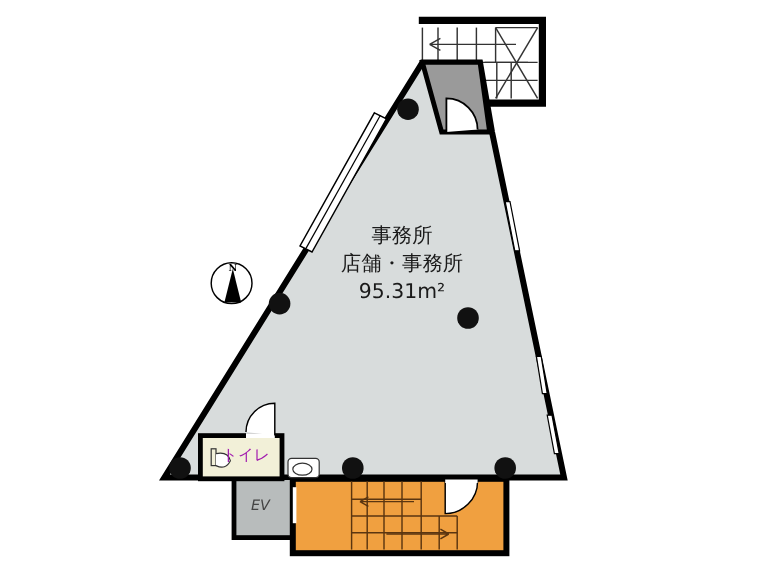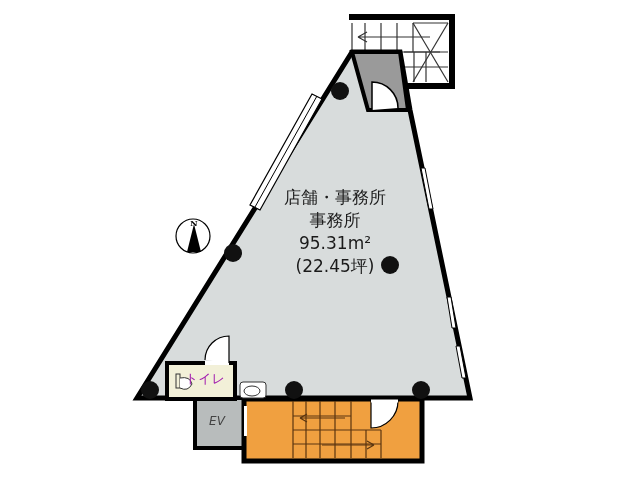--- a/index.html
+++ b/index.html
@@ -104,20 +104,19 @@
   </g>
 
   <g>
     <circle cx="193" cy="236" r="17" fill="#fff" stroke="#000" stroke-width="1.2"></circle>
     <polygon points="194,224 187,252 201,252" fill="#000"></polygon>
     <text x="194" y="226" font-size="8" font-weight="bold" text-anchor="middle" font-family="DejaVu Serif, serif">N</text>
   </g>
 </svg>
 
 <div class="label" id="room-labels">
+  <div>事務所</div>
   <div>店舗・事務所</div>
-  <div>事務所</div>
   <div><span>95.31</span><span>m²</span></div>
-  <div>(22.45坪)</div>
 </div>
 
 <div class="label" id="toilet-label">トイレ</div>
 <div class="label" id="ev-label">EV</div>
 
 </body></html>

